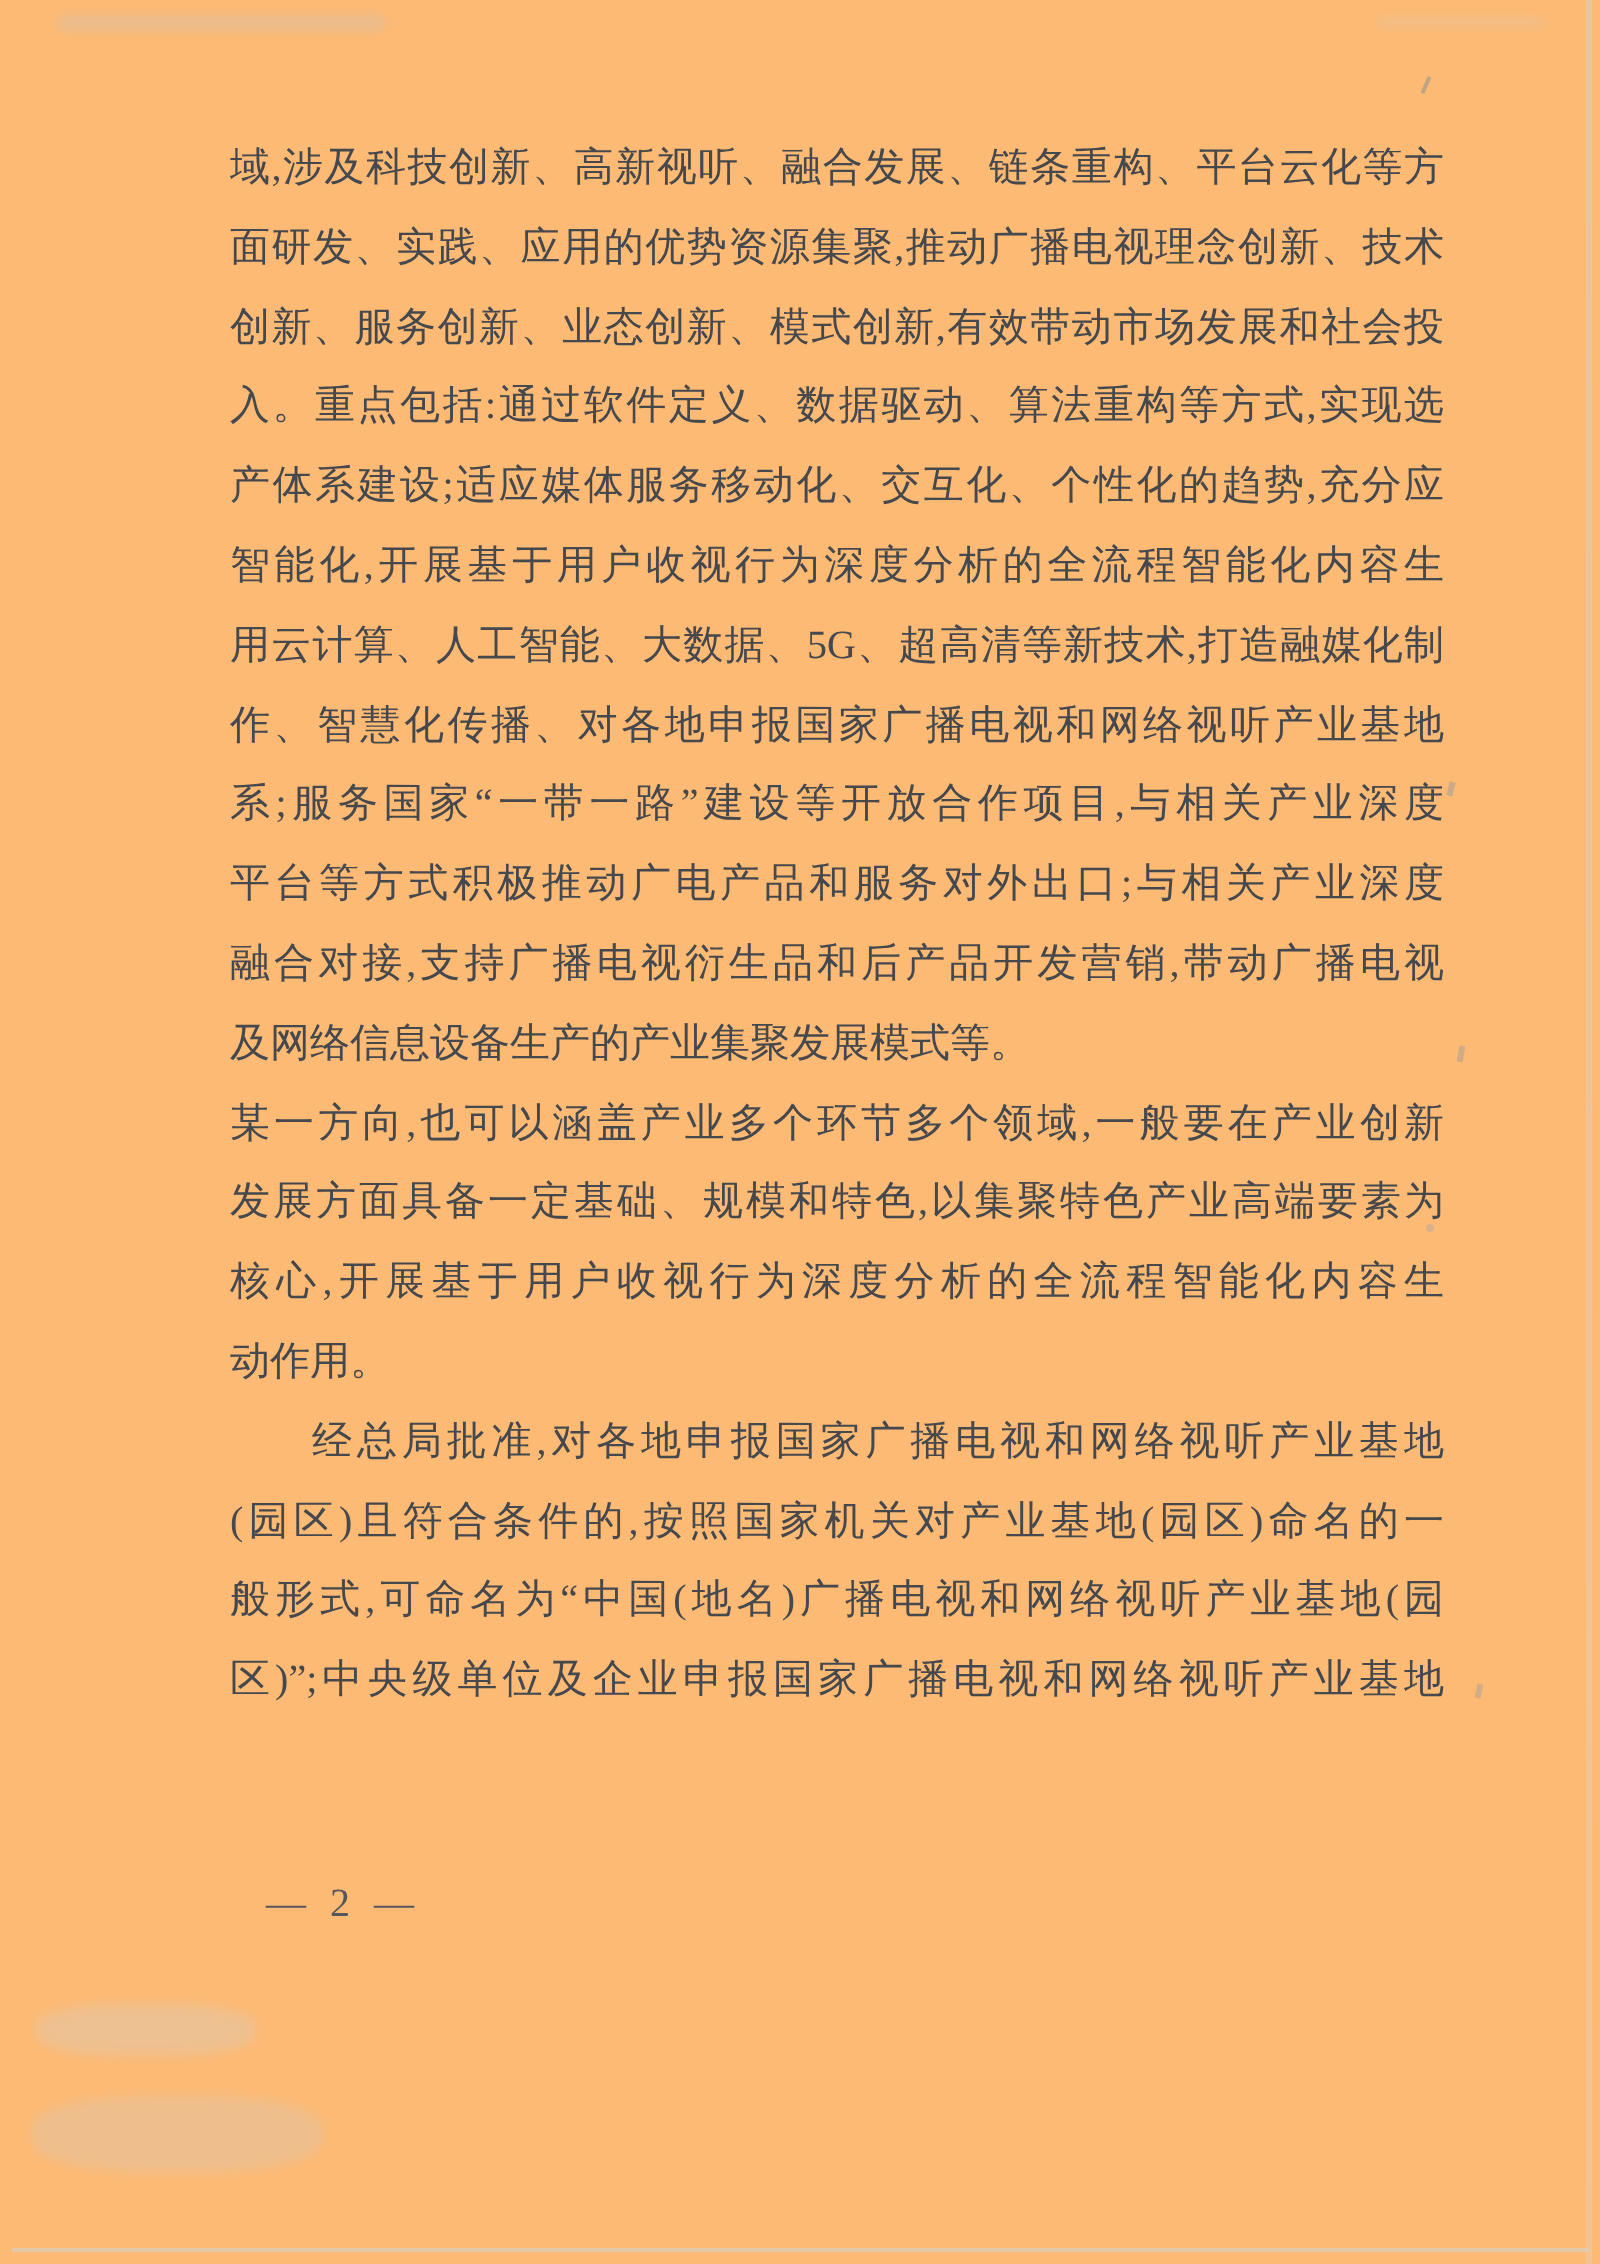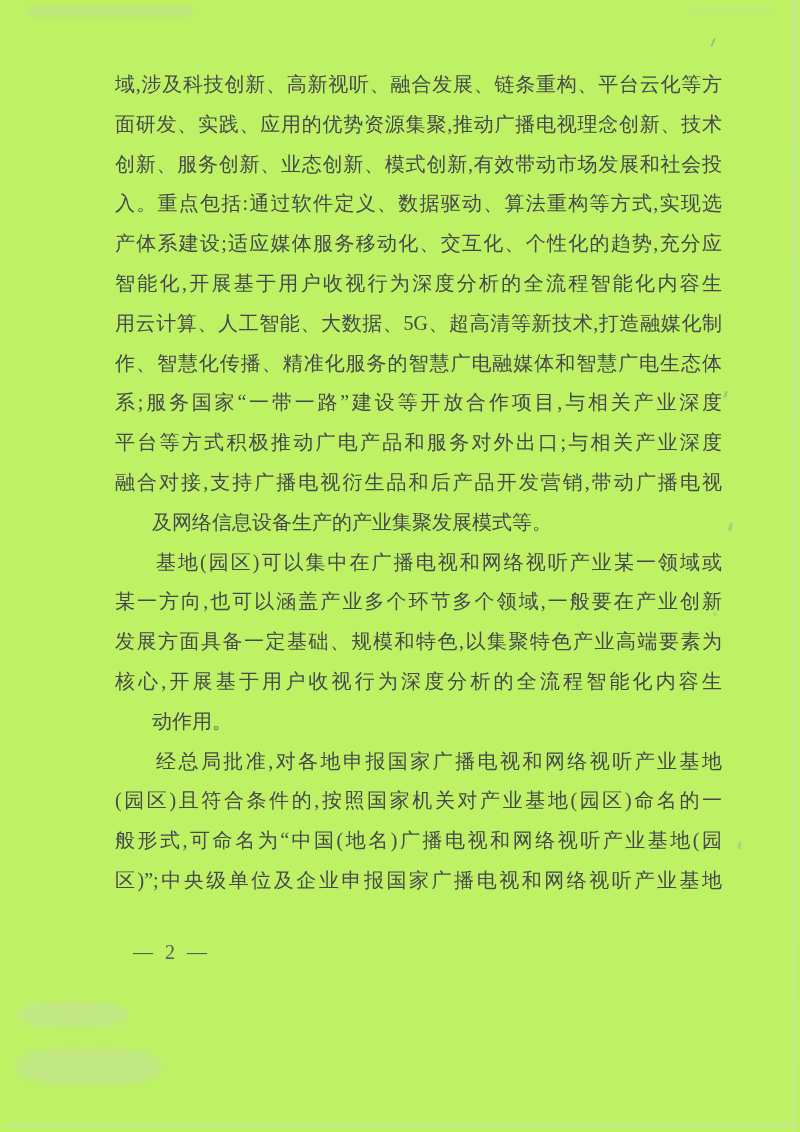--- a/index.html
+++ b/index.html
@@ -4,21 +4,21 @@
 <style>
   html, body {
     margin: 0;
     padding: 0;
     background: #fcfcfd;
   }
   .page {
     position: relative;
     width: 800px;
     height: 1132px;
-    background: #bef264;
+    background: #fdba74;
     overflow: hidden;
     font-family: "Liberation Serif", "DejaVu Serif", serif;
   }
   .text-block {
     position: absolute;
     left: 115px;
     top: 65px;
     width: 607px;
   }
   .line {
@@ -27,21 +27,20 @@
     font-size: 20px;
     line-height: 39.8px;
     color: #45484d;
     text-align: justify;
     text-align-last: justify;
     letter-spacing: 0;
   }
   .line.end {
     text-align: left;
     text-align-last: left;
-    margin-left: 37px;
   }
   .line.indent {
     padding-left: 41px;
   }
   .page-footer {
     position: absolute;
     left: 133px;
     top: 940px;
     font-size: 20px;
     line-height: 24px;
@@ -80,26 +79,25 @@
   <div class="artifact hairline-bottom"></div>
 
   <main class="text-block">
     <p class="line">域,涉及科技创新、高新视听、融合发展、链条重构、平台云化等方</p>
     <p class="line">面研发、实践、应用的优势资源集聚,推动广播电视理念创新、技术</p>
     <p class="line">创新、服务创新、业态创新、模式创新,有效带动市场发展和社会投</p>
     <p class="line">入。重点包括:通过软件定义、数据驱动、算法重构等方式,实现选</p>
     <p class="line">产体系建设;适应媒体服务移动化、交互化、个性化的趋势,充分应</p>
     <p class="line">智能化,开展基于用户收视行为深度分析的全流程智能化内容生</p>
     <p class="line">用云计算、人工智能、大数据、5G、超高清等新技术,打造融媒化制</p>
-    <p class="line">作、智慧化传播、精准化服务的智慧广电融媒体和智慧广电生态体</p>
+    <p class="line">作、智慧化传播、对各地申报国家广播电视和网络视听产业基地</p>
     <p class="line">系;服务国家“一带一路”建设等开放合作项目,与相关产业深度</p>
     <p class="line">平台等方式积极推动广电产品和服务对外出口;与相关产业深度</p>
     <p class="line">融合对接,支持广播电视衍生品和后产品开发营销,带动广播电视</p>
     <p class="line end">及网络信息设备生产的产业集聚发展模式等。</p>
-    <p class="line indent">基地(园区)可以集中在广播电视和网络视听产业某一领域或</p>
     <p class="line">某一方向,也可以涵盖产业多个环节多个领域,一般要在产业创新</p>
     <p class="line">发展方面具备一定基础、规模和特色,以集聚特色产业高端要素为</p>
     <p class="line">核心,开展基于用户收视行为深度分析的全流程智能化内容生</p>
     <p class="line end">动作用。</p>
     <p class="line indent">经总局批准,对各地申报国家广播电视和网络视听产业基地</p>
     <p class="line">(园区)且符合条件的,按照国家机关对产业基地(园区)命名的一</p>
     <p class="line">般形式,可命名为“中国(地名)广播电视和网络视听产业基地(园</p>
     <p class="line">区)”;中央级单位及企业申报国家广播电视和网络视听产业基地</p>
   </main>
 

